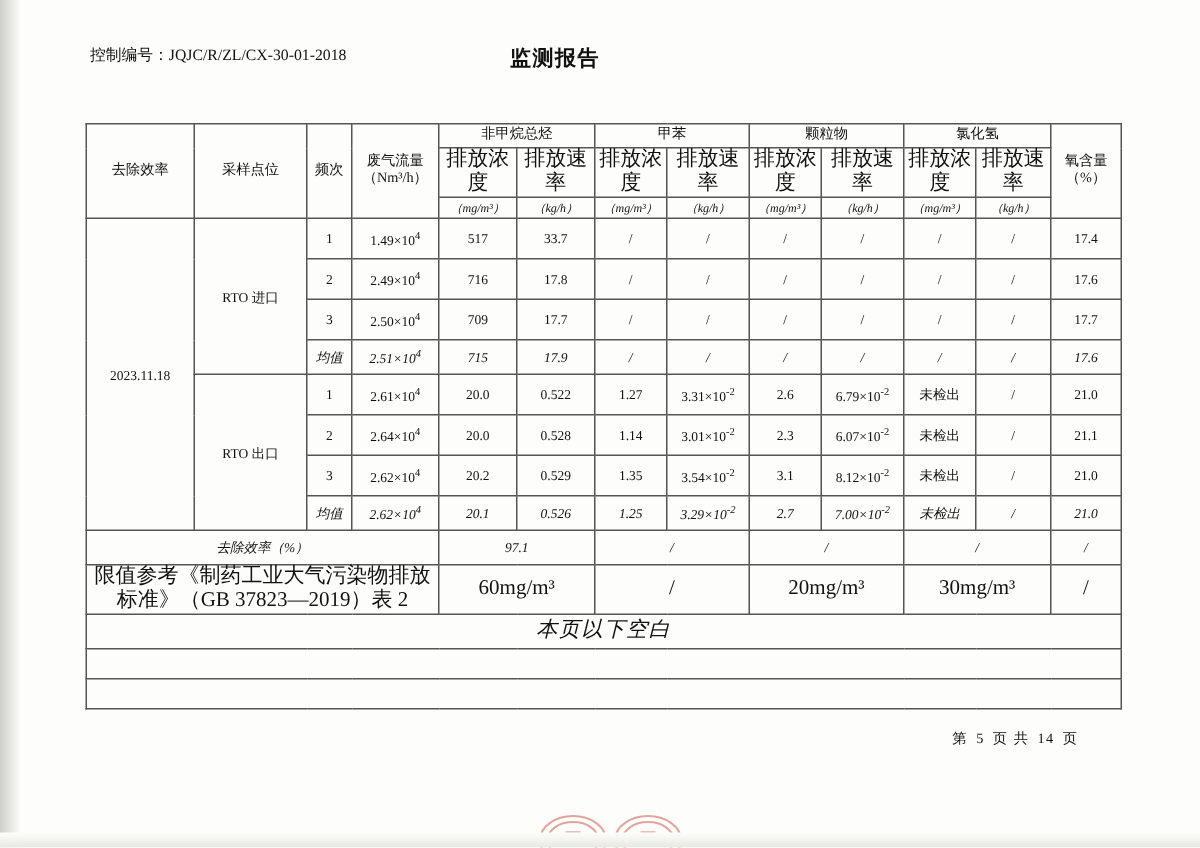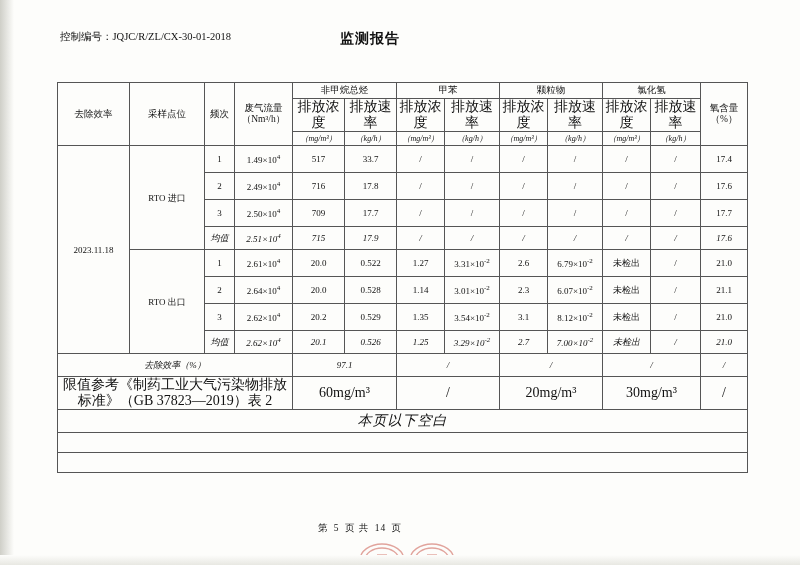--- a/index.html
+++ b/index.html
@@ -95,23 +95,23 @@
     line-height: 1.25;
   }
   .blank-label {
     font-size: 14px;
     letter-spacing: 1px;
     font-style: italic;
   }
   .footer {
     position: absolute;
     left: 0;
-    top: 522px;
+    top: 486px;
     width: 720px;
-    text-align: center;
+    text-align: right;
     font-size: 9.5px;
     letter-spacing: 1px;
   }
   .footer .seg { margin: 0 1px; }
   .stamp {
     position: absolute;
     left: 352px;
     top: 536px;
     width: 110px;
     height: 30px;

